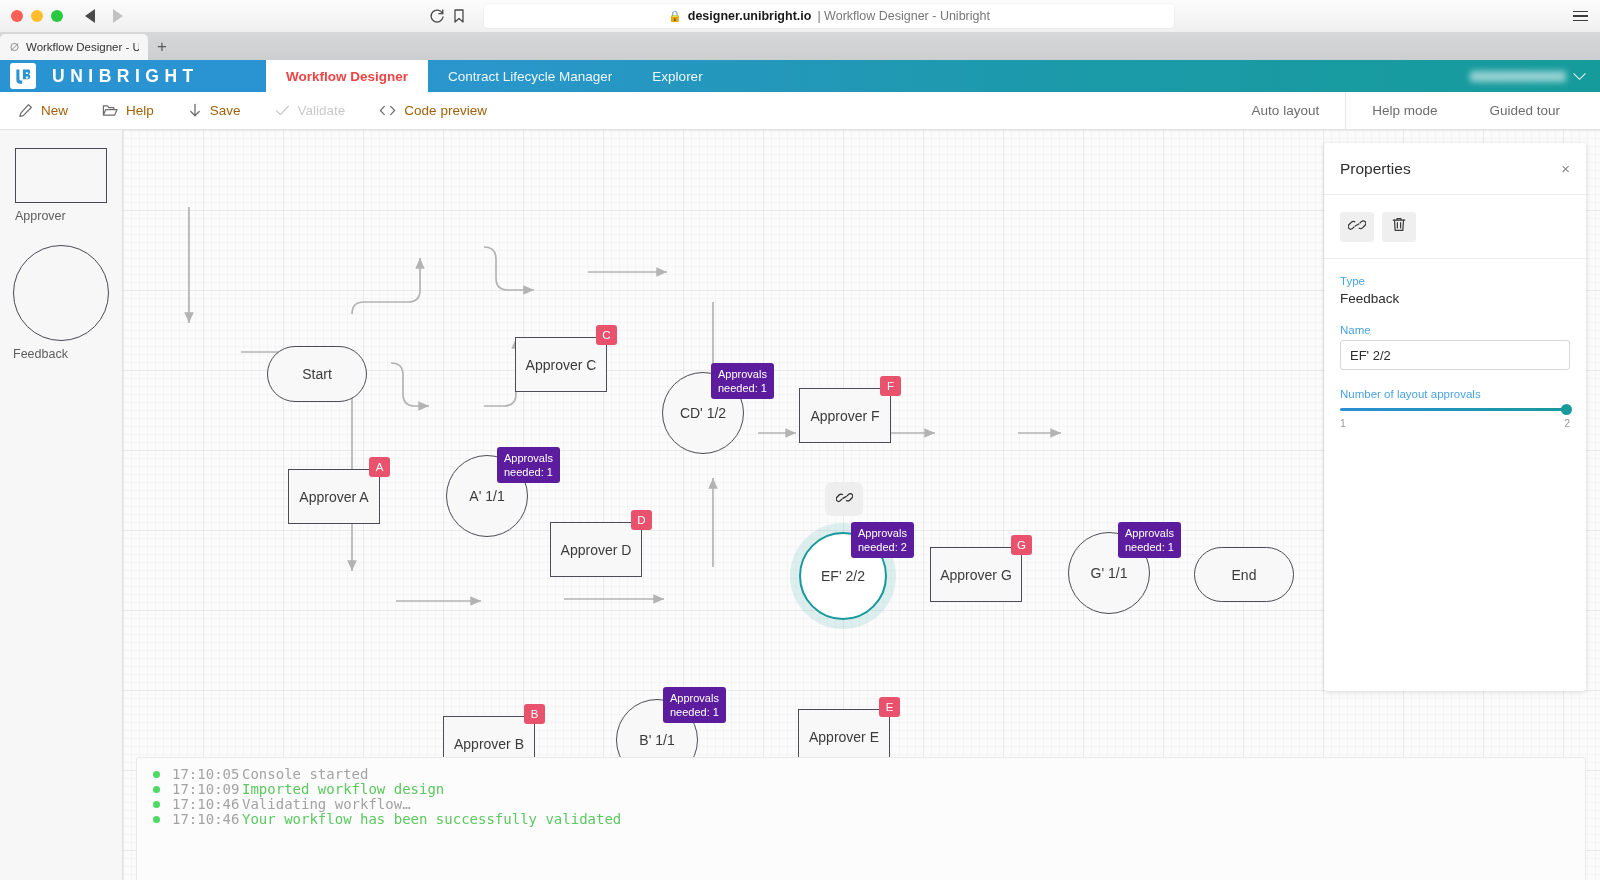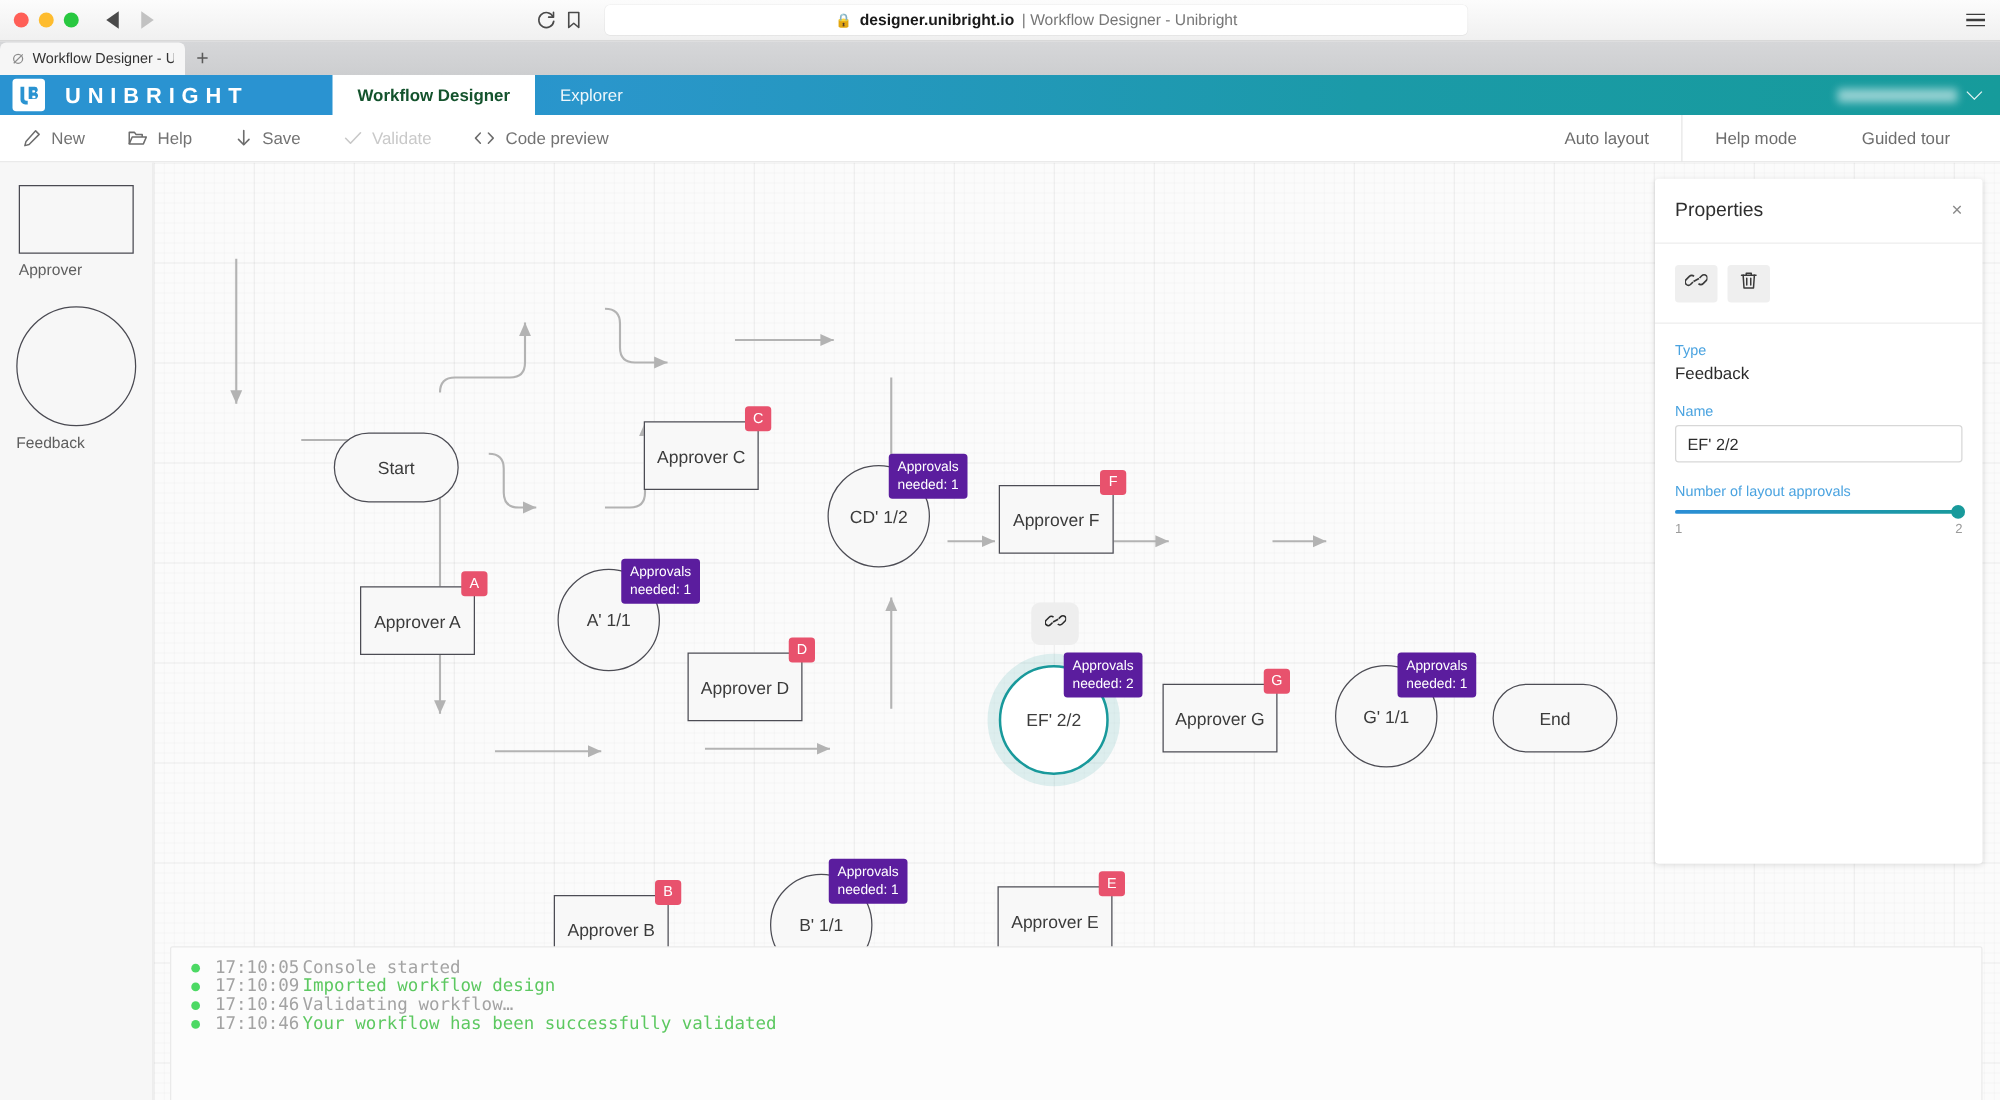--- a/index.html
+++ b/index.html
@@ -75,21 +75,21 @@
     border-radius: 3px; display: flex; align-items: center; justify-content: center;
   }
   .brand {
     color: #fff; font-size: 17.5px; letter-spacing: 5.5px; font-weight: 600;
   }
   .nav-tabs { display: flex; align-items: stretch; }
   .nav-tab {
     display: flex; align-items: center; padding: 0 20px; font-size: 13.5px;
     color: rgba(255,255,255,.92); cursor: pointer; white-space: nowrap;
   }
-  .nav-tab.active { background: #fff; color: #14532d; font-weight: bold; }
+  .nav-tab.active { background: #fff; color: #ef4444; font-weight: bold; }
   .header-spacer { flex: 1; }
   .user-area {
     display: flex; align-items: center; gap: 9px; padding-right: 16px;
   }
   .user-email-blur {
     width: 96px; height: 11px; border-radius: 2px;
     background: rgba(255,255,255,.55); filter: blur(3.2px);
   }
   .chev-down {
     width: 9px; height: 9px; border-right: 1.6px solid rgba(255,255,255,.9);
@@ -97,21 +97,21 @@
     transform: rotate(45deg) translate(-2px,-2px);
   }
 
   
   .toolbar {
     height: 38px; background: #fff; border-bottom: 1px solid #e3e3e3;
     display: flex; align-items: center; padding: 0 14px;
   }
   .tool-item {
     display: flex; align-items: center; gap: 8px; padding: 0 17px;
-    font-size: 13.5px; color: #737373; cursor: pointer; height: 100%;
+    font-size: 13.5px; color: #a16207; cursor: pointer; height: 100%;
   }
   .tool-item:first-child { padding-left: 4px; }
   .tool-item.disabled { color: #c9c9c9; cursor: default; }
   .tool-item svg { flex: none; }
   .toolbar-spacer { flex: 1; }
   .tool-right {
     display: flex; align-items: center; font-size: 13.5px; color: #6d6d6d; height: 100%;
   }
   .tool-right .tr-item { padding: 0 26px; cursor: pointer; display: flex; align-items: center; height: 100%; }
   .tool-right .sep { width: 1px; height: 38px; background: #e6e6e6; }
@@ -295,20 +295,21 @@
     <div class="logo-mark">
       <svg width="19" height="19" viewBox="0 0 20 20">
         <path d="M2.5 2.5h3.2v10.2a1.6 1.6 0 0 0 1.6 1.6h1.3v3.2H6.6a4.1 4.1 0 0 1-4.1-4.1z" fill="#2a93d1"></path>
         <path d="M9.4 2.5h5a2.6 2.6 0 0 1 1.1 5 2.8 2.8 0 0 1-1.1 5.4H9.4zm3.1 2.9v2h1.4a1 1 0 0 0 0-2zm0 4.6v2.2h1.6a1.1 1.1 0 0 0 0-2.2z" fill="#2a93d1"></path>
       </svg>
     </div>
     <div class="brand">UNIBRIGHT</div>
   </div>
   <div class="nav-tabs">
     <div class="nav-tab active">Workflow Designer</div>
+    <div class="nav-tab">Contract Lifecycle Manager</div>
     <div class="nav-tab">Explorer</div>
   </div>
   <div class="header-spacer"></div>
   <div class="user-area">
     <span class="user-email-blur"></span>
     <span class="chev-down"></span>
   </div>
 </div>
 
 <div class="toolbar">

